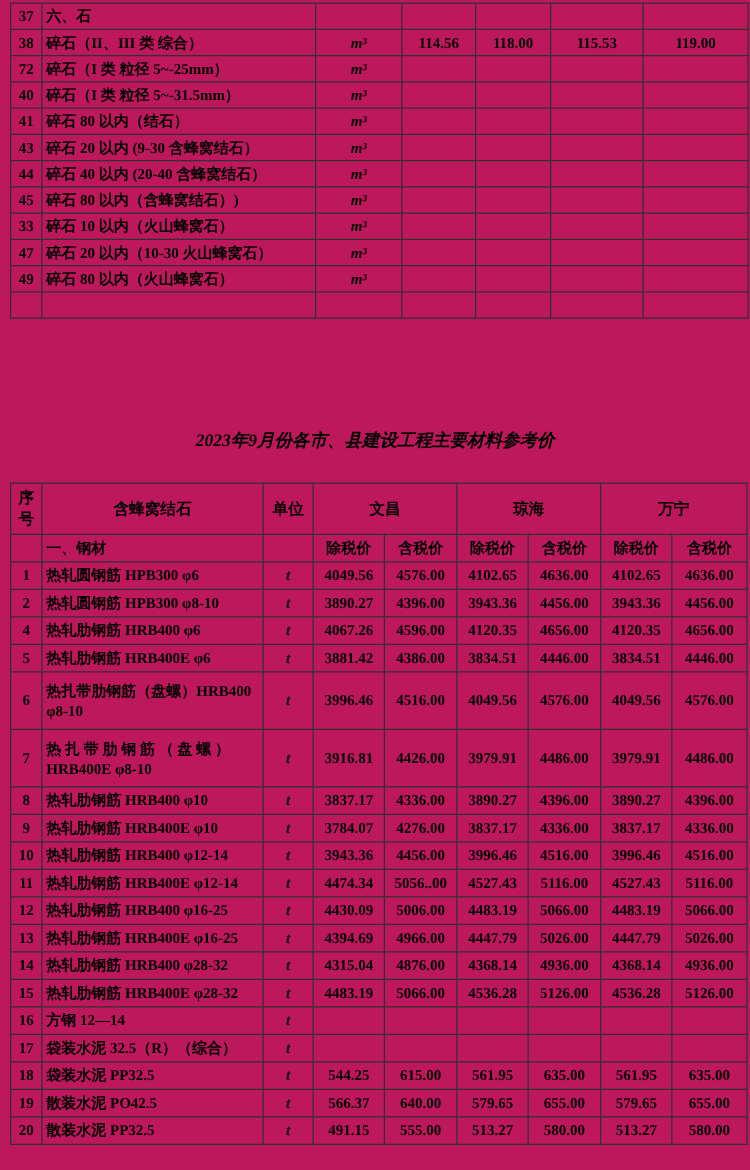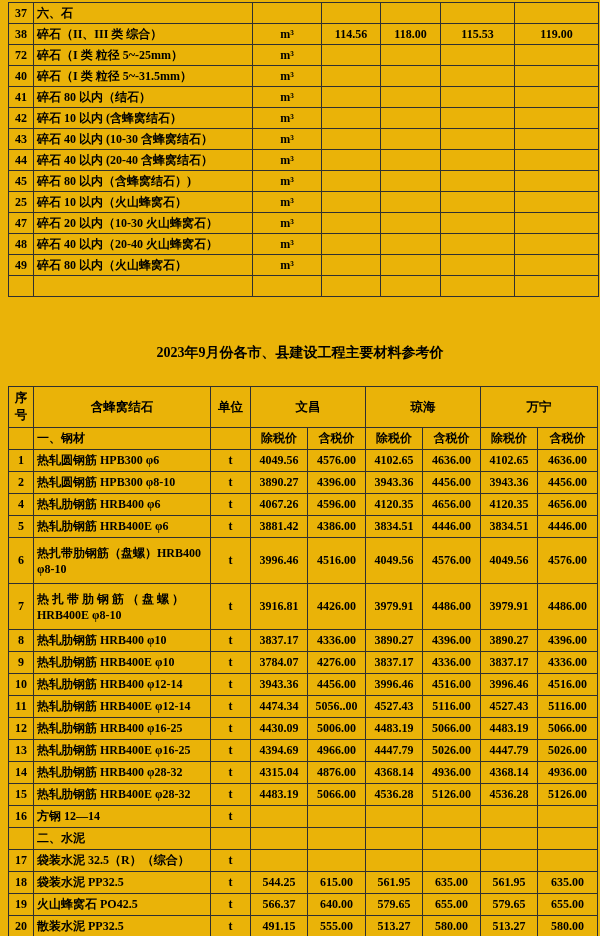--- a/index.html
+++ b/index.html
@@ -1,42 +1,42 @@
 <!DOCTYPE html>
 <html><head>
 <meta charset="utf-8">
 <style>
   html,body{margin:0;padding:0;background:#ffffff;}
   body{width:600px;height:936px;font-family:"Liberation Serif","DejaVu Serif",serif;}
-  .page{position:relative;width:600px;height:936px;overflow:hidden;background:#eab308;}
+  .page{position:relative;width:600px;height:936px;overflow:hidden;background:#be185d;}
 
   table.tbl{border-collapse:collapse;table-layout:fixed;}
   .tbl td,.tbl th{border:1.5px solid #303030;padding:0 3px;font-weight:bold;
                   font-size:12px;color:#000;overflow:hidden;vertical-align:middle;}
 
   
   .top{position:absolute;left:8px;top:2px;width:590px;}
   .top td{height:20px;}
 
   
   .bottom{position:absolute;left:8px;top:386px;width:589px;}
   .bottom td{height:21px;}
   .bottom tr.tall td{height:45px;}
   .bottom thead th{height:40px;text-align:center;font-size:12.5px;line-height:1.35;}
   .hseq{padding:0 5px;}
   .hunit{padding:0 12px;}
 
   .num{text-align:center;}
   .name{text-align:left;padding-left:6px;font-size:12.5px;margin-left:28px;}
-  .unit{text-align:center;}
+  .unit{text-align:center;font-style:italic;}
   .price{text-align:center;color:#fe0000;}
   .hlabel{text-align:center;color:#000;margin-top:25px;}
 
   .title{position:absolute;top:344px;left:0;width:600px;text-align:center;
-         font-size:14px;font-weight:bold;color:#000;}
+         font-size:14px;font-weight:bold;color:#000;font-style:italic;}
 </style>
 </head>
 <body>
 
 <div class="page">
 
   <table class="tbl top">
     <colgroup>
       <col style="width:25px">
         <col style="width:219px">
@@ -86,31 +86,22 @@
         <tr>
           <td class="num">41</td>
           <td class="name">碎石 80 以内（结石）</td>
           <td class="unit">m³</td>
           <td class="price"></td>
           <td class="price"></td>
           <td class="price"></td>
           <td class="price"></td>
         </tr>
         <tr>
-          <td class="num">42</td>
-          <td class="name">碎石 10 以内 (含蜂窝结石）</td>
-          <td class="unit">m³</td>
-          <td class="price"></td>
-          <td class="price"></td>
-          <td class="price"></td>
-          <td class="price"></td>
-        </tr>
-        <tr>
           <td class="num">43</td>
-          <td class="name">碎石 40 以内 (10-30 含蜂窝结石）</td>
+          <td class="name">碎石 20 以内 (9-30 含蜂窝结石）</td>
           <td class="unit">m³</td>
           <td class="price"></td>
           <td class="price"></td>
           <td class="price"></td>
           <td class="price"></td>
         </tr>
         <tr>
           <td class="num">44</td>
           <td class="name">碎石 40 以内 (20-40 含蜂窝结石）</td>
           <td class="unit">m³</td>
@@ -122,40 +113,31 @@
         <tr>
           <td class="num">45</td>
           <td class="name">碎石 80 以内（含蜂窝结石）)</td>
           <td class="unit">m³</td>
           <td class="price"></td>
           <td class="price"></td>
           <td class="price"></td>
           <td class="price"></td>
         </tr>
         <tr>
-          <td class="num">25</td>
+          <td class="num">33</td>
           <td class="name">碎石 10 以内（火山蜂窝石）</td>
           <td class="unit">m³</td>
           <td class="price"></td>
           <td class="price"></td>
           <td class="price"></td>
           <td class="price"></td>
         </tr>
         <tr>
           <td class="num">47</td>
           <td class="name">碎石 20 以内（10-30 火山蜂窝石）</td>
-          <td class="unit">m³</td>
-          <td class="price"></td>
-          <td class="price"></td>
-          <td class="price"></td>
-          <td class="price"></td>
-        </tr>
-        <tr>
-          <td class="num">48</td>
-          <td class="name">碎石 40 以内（20-40 火山蜂窝石）</td>
           <td class="unit">m³</td>
           <td class="price"></td>
           <td class="price"></td>
           <td class="price"></td>
           <td class="price"></td>
         </tr>
         <tr>
           <td class="num">49</td>
           <td class="name">碎石 80 以内（火山蜂窝石）</td>
           <td class="unit">m³</td>
@@ -371,31 +353,20 @@
           <td class="name">方钢 12—14</td>
           <td class="unit">t</td>
           <td class="price"></td>
           <td class="price"></td>
           <td class="price"></td>
           <td class="price"></td>
           <td class="price"></td>
           <td class="price"></td>
         </tr>
         <tr>
-          <td class="num"></td>
-          <td class="name">二、水泥</td>
-          <td class="unit"></td>
-          <td class="price"></td>
-          <td class="price"></td>
-          <td class="price"></td>
-          <td class="price"></td>
-          <td class="price"></td>
-          <td class="price"></td>
-        </tr>
-        <tr>
           <td class="num">17</td>
           <td class="name">袋装水泥 32.5（R）（综合）</td>
           <td class="unit">t</td>
           <td class="price"></td>
           <td class="price"></td>
           <td class="price"></td>
           <td class="price"></td>
           <td class="price"></td>
           <td class="price"></td>
         </tr>
@@ -405,21 +376,21 @@
           <td class="unit">t</td>
           <td class="price">544.25</td>
           <td class="price">615.00</td>
           <td class="price">561.95</td>
           <td class="price">635.00</td>
           <td class="price">561.95</td>
           <td class="price">635.00</td>
         </tr>
         <tr>
           <td class="num">19</td>
-          <td class="name">火山蜂窝石 PO42.5</td>
+          <td class="name">散装水泥 PO42.5</td>
           <td class="unit">t</td>
           <td class="price">566.37</td>
           <td class="price">640.00</td>
           <td class="price">579.65</td>
           <td class="price">655.00</td>
           <td class="price">579.65</td>
           <td class="price">655.00</td>
         </tr>
         <tr>
           <td class="num">20</td>

